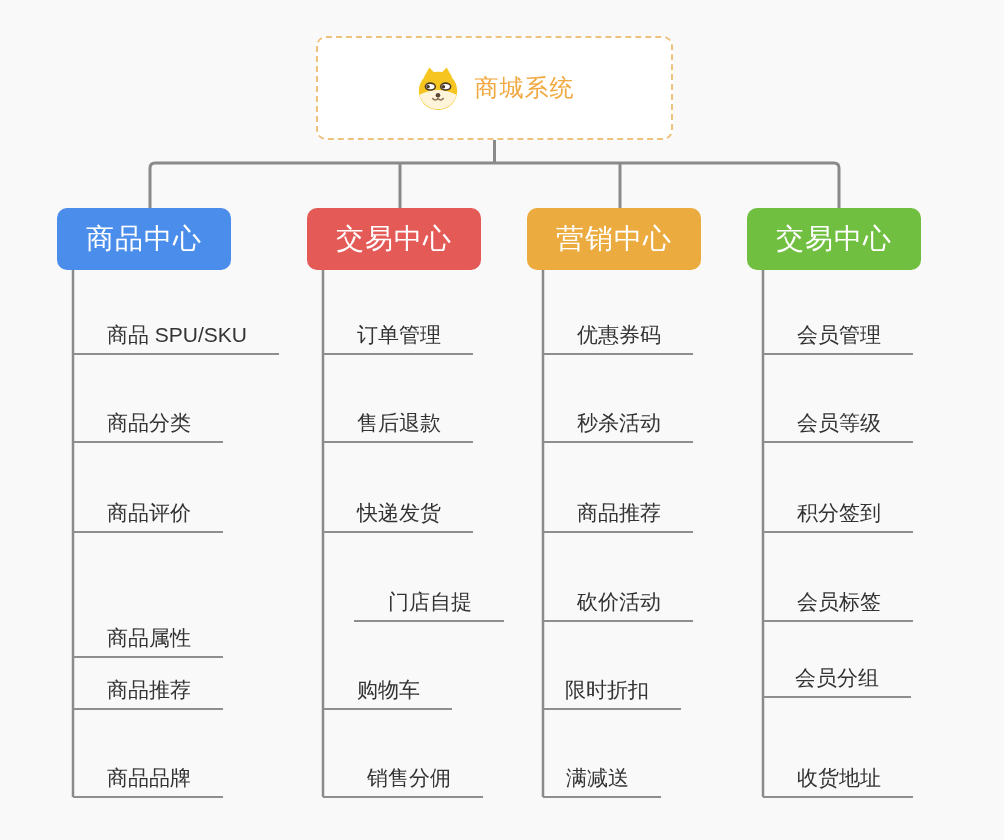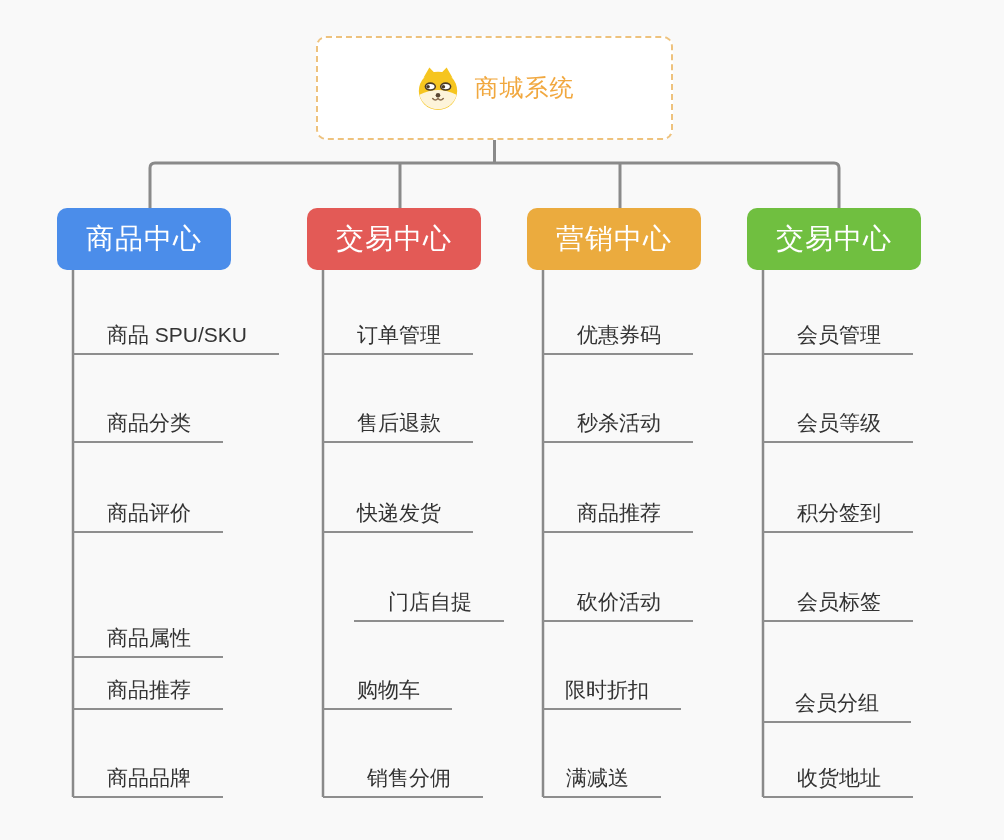--- a/index.html
+++ b/index.html
@@ -131,16 +131,16 @@
   <div class="leaf" style="left:543px;top:409px;">秒杀活动</div>
   <div class="leaf" style="left:543px;top:499px;">商品推荐</div>
   <div class="leaf" style="left:543px;top:588px;">砍价活动</div>
   <div class="leaf" style="left:543px;top:676px;padding-left:22px;">限时折扣</div>
   <div class="leaf" style="left:543px;top:764px;padding-left:23px;">满减送</div>
 
   <div class="leaf" style="left:763px;top:321px;">会员管理</div>
   <div class="leaf" style="left:763px;top:409px;">会员等级</div>
   <div class="leaf" style="left:763px;top:499px;">积分签到</div>
   <div class="leaf" style="left:763px;top:588px;">会员标签</div>
-  <div class="leaf" style="left:763px;top:689px;padding-left:32px;">会员分组</div>
+  <div class="leaf" style="left:763px;top:664px;padding-left:32px;">会员分组</div>
   <div class="leaf" style="left:763px;top:764px;">收货地址</div>
 
 </div>
 
 </body></html>

